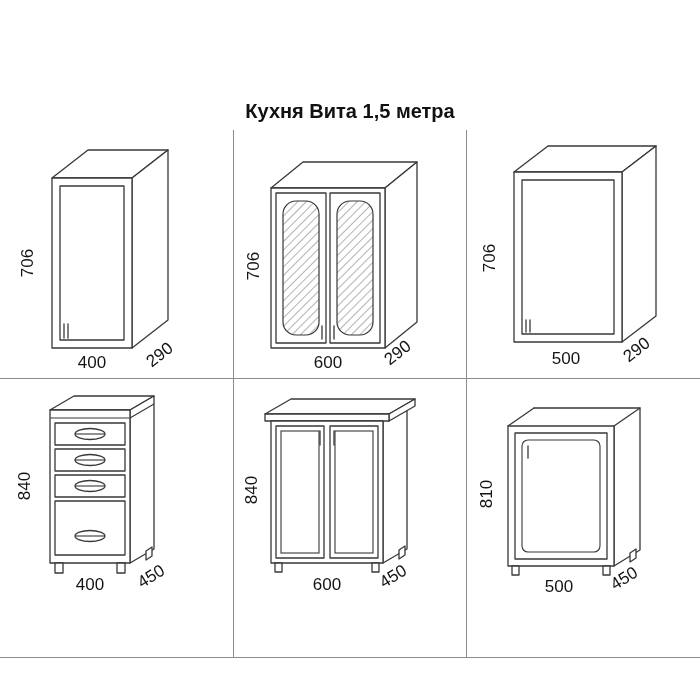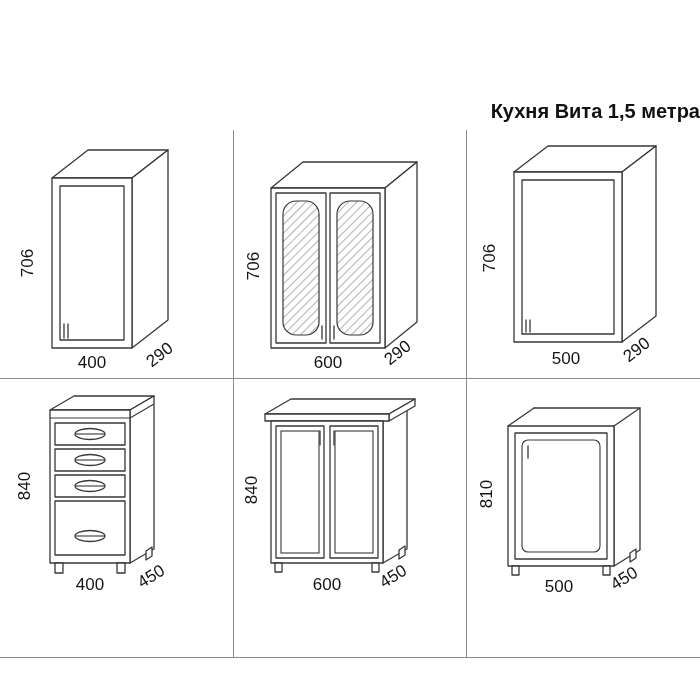--- a/index.html
+++ b/index.html
@@ -2,21 +2,21 @@
 <html><head>
 <meta charset="utf-8">
 <style>
   html,body { margin:0; padding:0; background:#fff; }
   .page {
     position:relative; width:700px; height:700px; background:#ffffff;
     font-family:"Liberation Sans", sans-serif; overflow:hidden;
   }
   .title {
     position:absolute; top:100px; left:0; width:700px;
-    text-align:right; font-size:20px; font-weight:bold; color:#111;
+    text-align:center; font-size:20px; font-weight:bold; color:#111;
   }
   .vline { position:absolute; top:130px; width:1px; height:528px; background:#8c8c8c; }
   .hline { position:absolute; left:0; width:700px; height:1px; background:#8c8c8c; }
   .cells {
     position:absolute; top:130px; left:0; width:700px; height:527px;
     display:grid; grid-template-columns:233px 233px 234px; grid-template-rows:248px 279px;
   }
   .cell { position:relative; }
   .cab .face { fill:#ffffff; stroke:#383838; stroke-width:1.3; stroke-linejoin:round; }
   .cab .edge { fill:none; stroke:#383838; stroke-width:1.3; stroke-linecap:round; }

